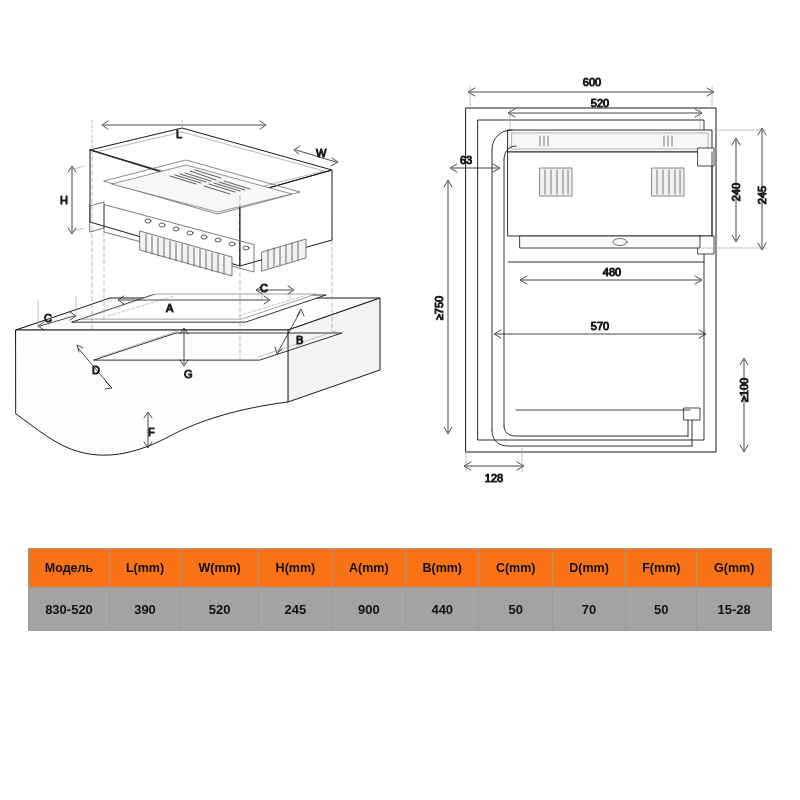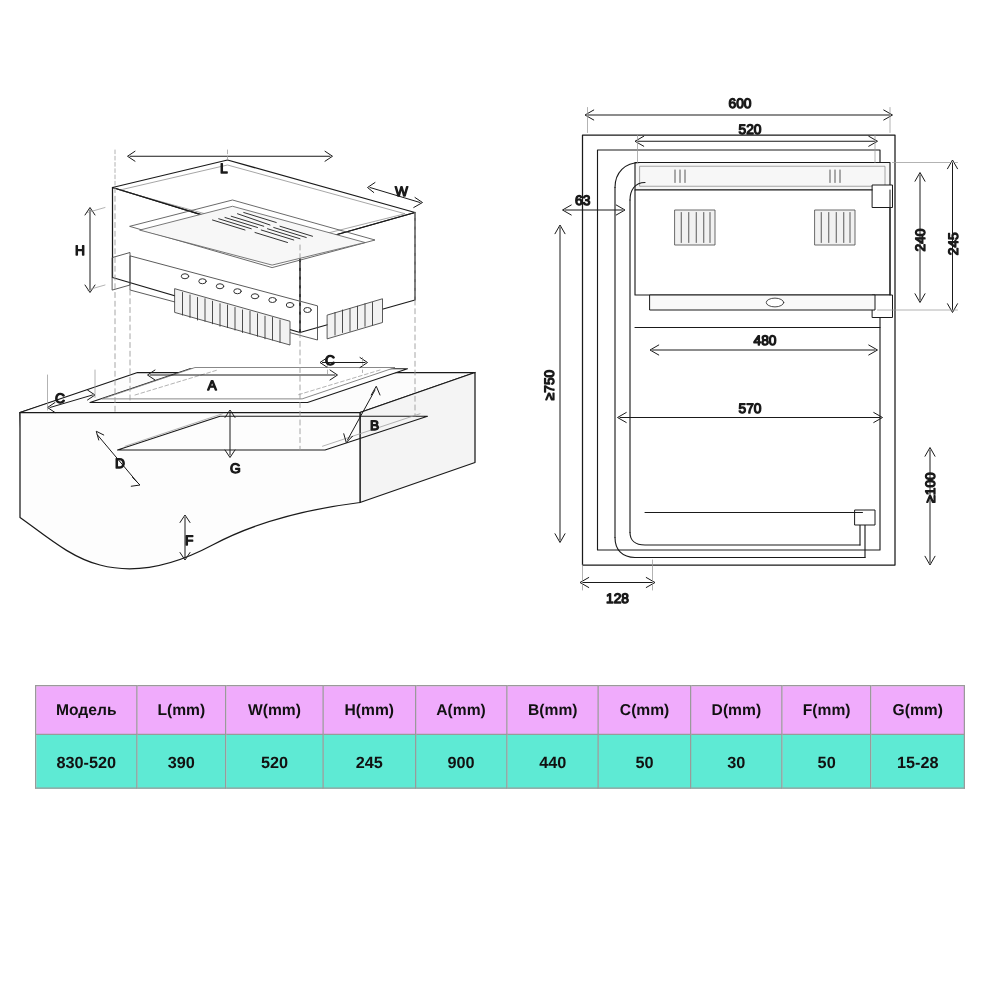--- a/index.html
+++ b/index.html
@@ -30,29 +30,29 @@
     font-size: 12.5px;
   }
   .spec-table th, .spec-table td {
     border: 1px solid #9a9a9a;
     text-align: center;
     font-weight: normal;
     color: #111;
   }
   .spec-table th {
     height: 36px;
-    background: #f0abfc;
+    background: #f97316;
     font-weight: bold;
     font-size: 12.5px;
   }
   .spec-table td {
     height: 40px;
     font-size: 13px;
     font-weight: bold;
-    background: #5eead4;
+    background: #a3a3a3;
   }
   .spec-table th:first-child, .spec-table td:first-child {
     width: 78px;
   }
   svg text {
     font-family: "Liberation Sans", sans-serif;
     fill: #111;
   }
 </style>
 </head>
@@ -357,18 +357,18 @@
   </thead>
   <tbody>
     <tr>
       <td>830-520</td>
       <td>390</td>
       <td>520</td>
       <td>245</td>
       <td>900</td>
       <td>440</td>
       <td>50</td>
-      <td>30</td>
+      <td>70</td>
       <td>50</td>
       <td>15-28</td>
     </tr>
   </tbody>
 </table>
 
 </body></html>

